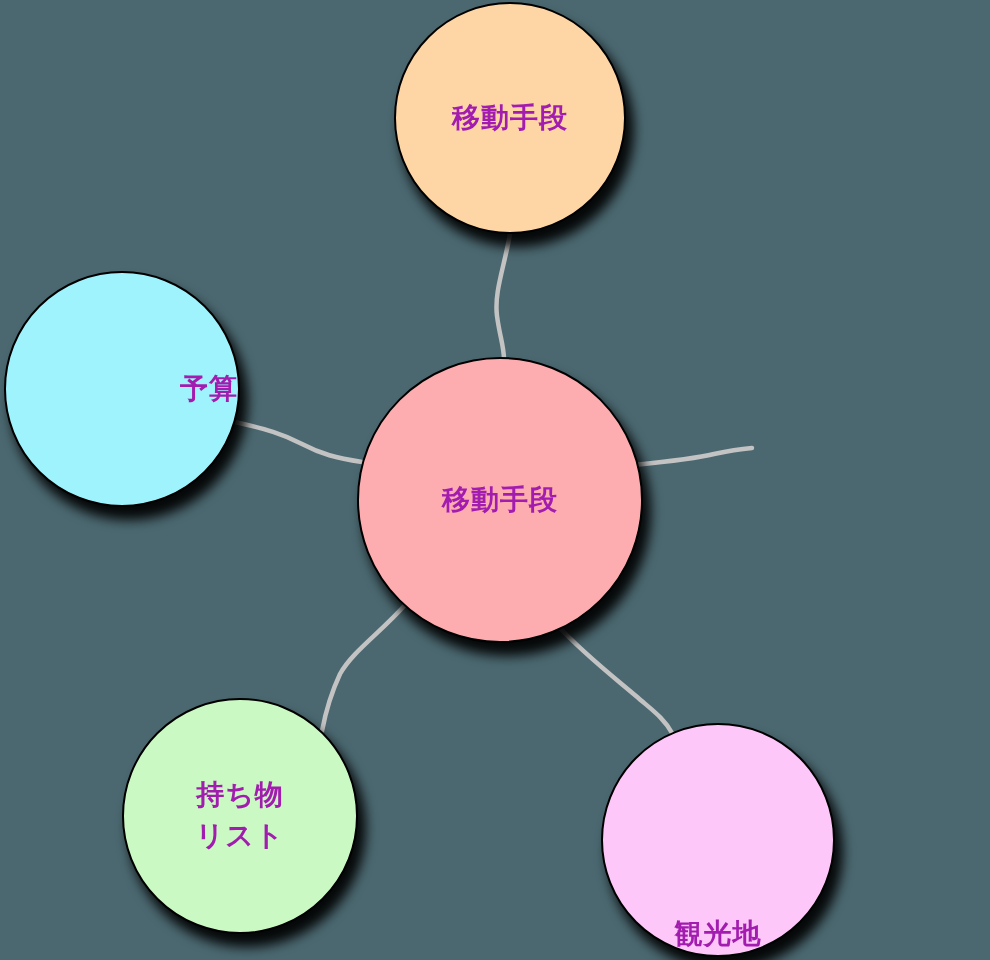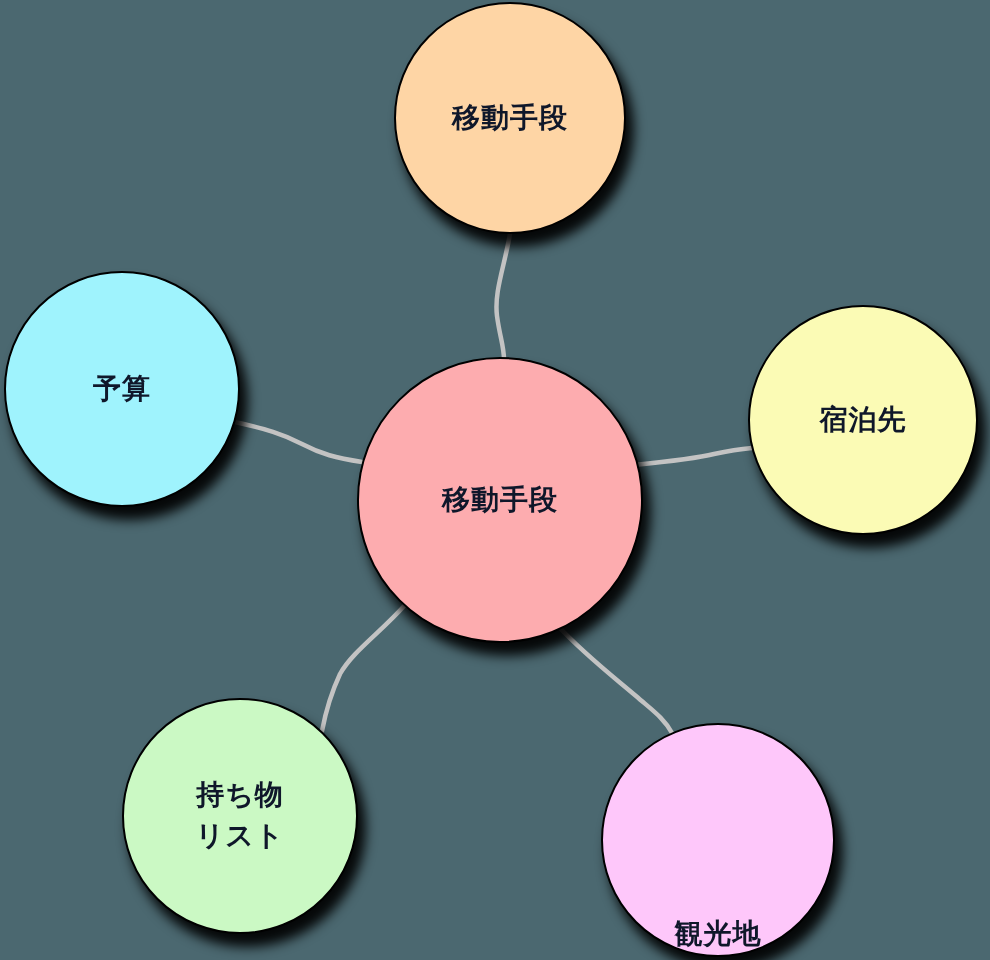--- a/index.html
+++ b/index.html
@@ -34,30 +34,30 @@
     border-radius: 50%;
     border: 2px solid #000;
     box-shadow: 7px 12px 12px 1px rgba(0,0,0,0.92);
     display: flex;
     align-items: center;
     justify-content: center;
     text-align: center;
     font-weight: bold;
     font-size: 28px;
     letter-spacing: 1px;
-    color: #0f172a;
+    color: #a21caf;
     line-height: 1.45;
     white-space: nowrap;
   }
   .n-center      { left: 357px; top: 357px; width: 286px; height: 286px; }
   .n-transport   { left: 394px; top:   2px; width: 232px; height: 232px; }
   .n-lodging     { left: 748px; top: 305px; width: 230px; height: 230px; }
   .n-sightseeing { left: 601px; top: 723px; width: 234px; height: 234px; }
   .n-packing     { left: 122px; top: 698px; width: 236px; height: 236px; }
-  .n-budget      { left:   4px; top: 271px; width: 236px; height: 236px; }
+  .n-budget      { left:   4px; top: 271px; width: 236px; height: 236px; justify-content: flex-end; }
   .label { display: block; }
   .label .line { display: block; }
 </style>
 </head>
 <body>
 
 <div class="canvas">
 
   <svg class="links" viewBox="0 0 990 960" aria-hidden="true">
     <path d="M 510 234 C 504 268 494 292 497 316 C 500 338 504 346 504 360"></path>
@@ -68,23 +68,20 @@
   </svg>
 
   <div class="node n-center" style="background: rgb(253, 172, 175);">
     <span class="label">移動手段</span>
   </div>
 
   <div class="node n-transport" style="background: rgb(254, 213, 165);">
     <span class="label">移動手段</span>
   </div>
 
-  <div class="node n-lodging" style="background: rgb(251, 251, 181);">
-    <span class="label">宿泊先</span>
-  </div>
 
   <div class="node n-sightseeing" style="background: rgb(254, 199, 250); align-items: flex-end;">
     <span class="label">観光地</span>
   </div>
 
   <div class="node n-packing" style="background: rgb(203, 249, 196); text-align: center;">
     <span class="label">
       <span class="line">持ち物</span>
       <span class="line">リスト</span>
     </span>

